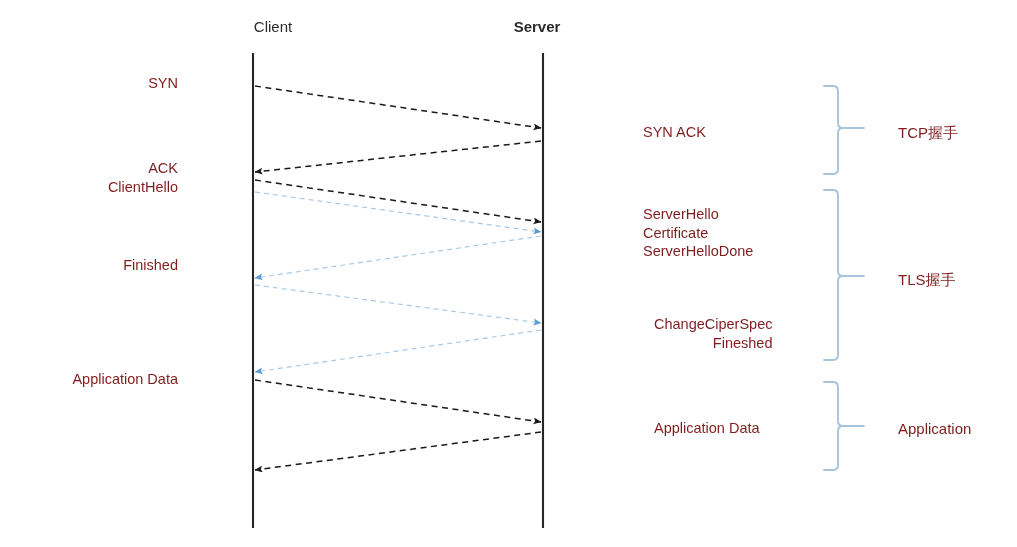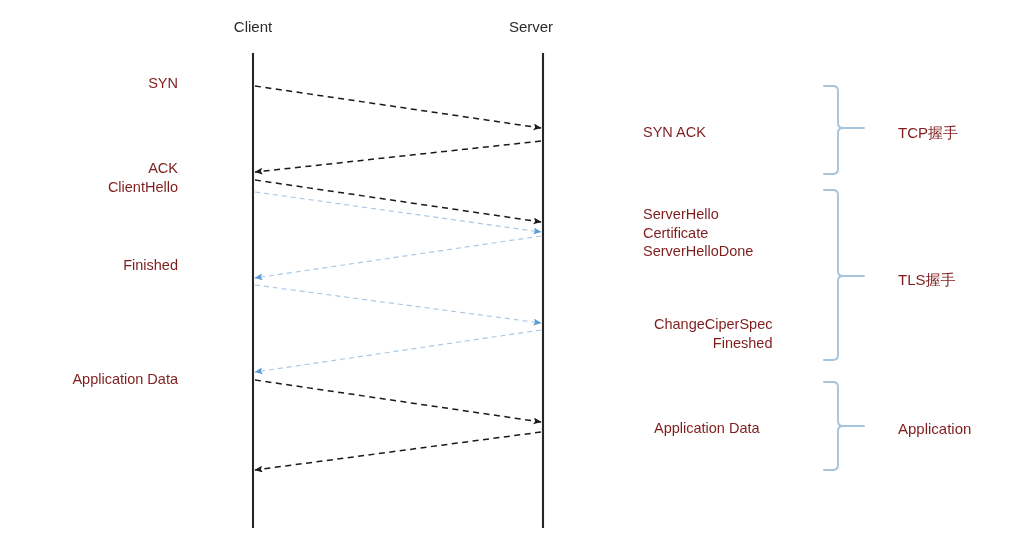--- a/index.html
+++ b/index.html
@@ -31,20 +31,21 @@
     white-space: pre;
     line-height: 1.28;
     color: #7f1d1d;
     font-size: 14.5px;
   }
   .actor-title {
     font-size: 15px;
     color: #2b2b2b;
     text-align: center;
     transform: translateX(-50%);
+    margin-left: 20px;
   }
   .left-label {
     text-align: right;
     transform: translateX(-100%);
   }
   .right-label {
     text-align: left;
   }
   .bracket-label {
     text-align: center;
@@ -82,21 +83,21 @@
       </g>
     <g id="brackets">
         <path d="M 824 86 L 833 86 Q 838 86 838 91 L 838 123 Q 838 128 843 128 L 864 128 M 843 128 Q 838 128 838 133 L 838 169 Q 838 174 833 174 L 824 174" fill="none" stroke="#a7c4dd" stroke-width="1.9" stroke-linecap="round" stroke-linejoin="round"></path>
         <path d="M 824 190 L 833 190 Q 838 190 838 195 L 838 271 Q 838 276 843 276 L 864 276 M 843 276 Q 838 276 838 281 L 838 355 Q 838 360 833 360 L 824 360" fill="none" stroke="#a7c4dd" stroke-width="1.9" stroke-linecap="round" stroke-linejoin="round"></path>
         <path d="M 824 382 L 833 382 Q 838 382 838 387 L 838 421 Q 838 426 843 426 L 864 426 M 843 426 Q 838 426 838 431 L 838 465 Q 838 470 833 470 L 824 470" fill="none" stroke="#a7c4dd" stroke-width="1.9" stroke-linecap="round" stroke-linejoin="round"></path>
       </g>
   </svg>
 
   <div id="text-layer">
       <div class="txt actor-title" style="left: 253px; top: 17px;">Client</div>
-      <div class="txt actor-title" style="left: 531px; top: 17px;">Server</div>
+      <div class="txt actor-title" style="left: 517px; top: 17px; font-weight: bold;">Server</div>
       <div class="txt bracket-label" style="left: 898px; top: 123px;">TCP握手</div>
       <div class="txt bracket-label" style="left: 898px; top: 270px;">TLS握手</div>
       <div class="txt bracket-label" style="left: 898px; top: 419px;">Application</div>
       <div class="txt left-label" style="left: 178px; top: 74px;"><div>SYN</div></div>
       <div class="txt left-label" style="left: 178px; top: 159px;"><div>ACK</div><div>ClientHello</div></div>
       <div class="txt left-label" style="left: 178px; top: 256px;"><div>Finished</div></div>
       <div class="txt left-label" style="left: 178px; top: 370px;"><div>Application Data</div></div>
       <div class="txt right-label" style="left: 643px; top: 123px;"><div>SYN ACK</div></div>
       <div class="txt right-label" style="left: 643px; top: 205px;"><div>ServerHello</div><div>Certificate</div><div>ServerHelloDone</div></div>
       <div class="txt right-label" style="left: 654px; top: 315px; text-align: right;"><div>ChangeCiperSpec</div><div>Fineshed</div></div>

